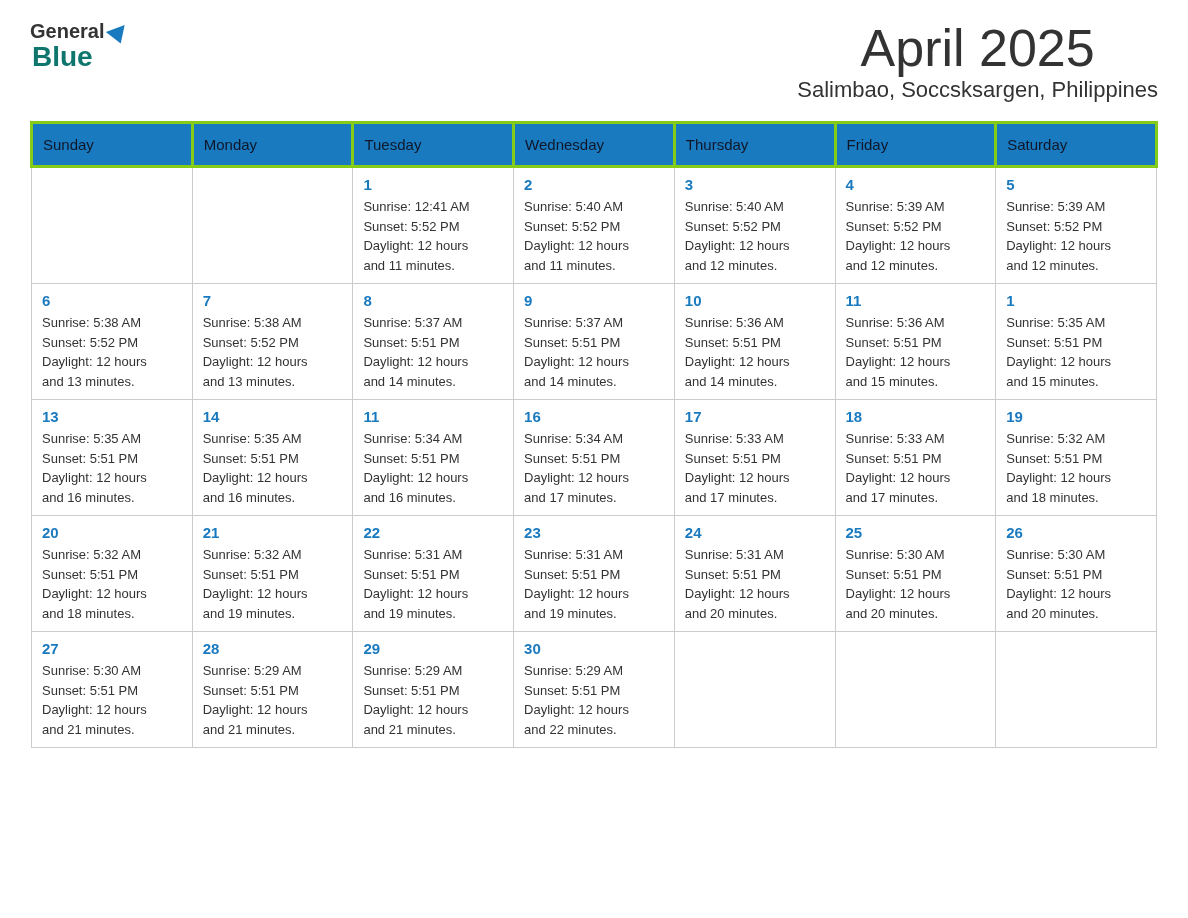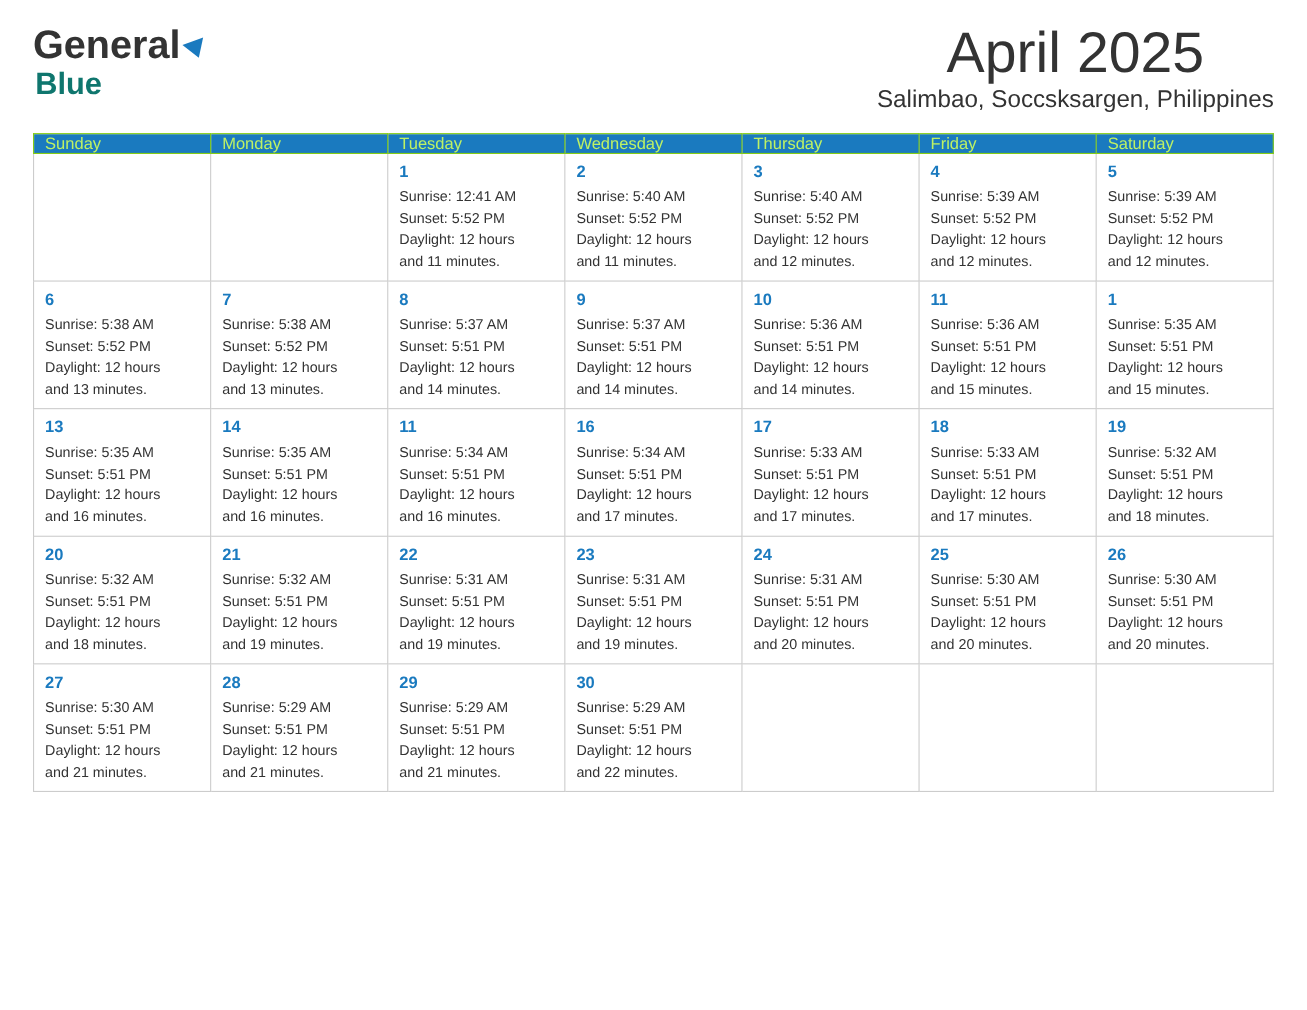--- a/index.html
+++ b/index.html
@@ -11,21 +11,21 @@
       min-height: 918px;
       padding: 20px 30px;
     }
     .header {
       display: flex;
       justify-content: space-between;
       align-items: flex-start;
       margin-bottom: 18px;
     }
     .logo-text-general {
-      font-size: 36px;
+      font-size: 20px;
       font-weight: bold;
       color: #333;
     }
     .logo-icon {
       display: inline-block;
       width: 0;
       height: 0;
       border-left: 10px solid transparent;
       border-right: 10px solid transparent;
       border-top: 16px solid #1a7abf;
@@ -64,26 +64,26 @@
       color: #333;
       font-weight: normal;
     }
     .calendar {
       width: 100%;
       border-collapse: collapse;
       border: 1px solid #ccc;
     }
     .calendar th {
       background-color: #1a7abf;
-      color: #bef264;
+      color: #0f172a;
       font-size: 15px;
       font-weight: normal;
-      padding: 0 10px;
+      padding: 12px 10px;
       text-align: left;
-      border: 1px solid #84cc16;
+      border: 3px solid #84cc16;
     }
     .calendar td {
       vertical-align: top;
       padding: 8px 10px;
       border: 1px solid #ccc;
       width: 14.28%;
       min-height: 110px;
       font-size: 13px;
       color: #333;
     }

